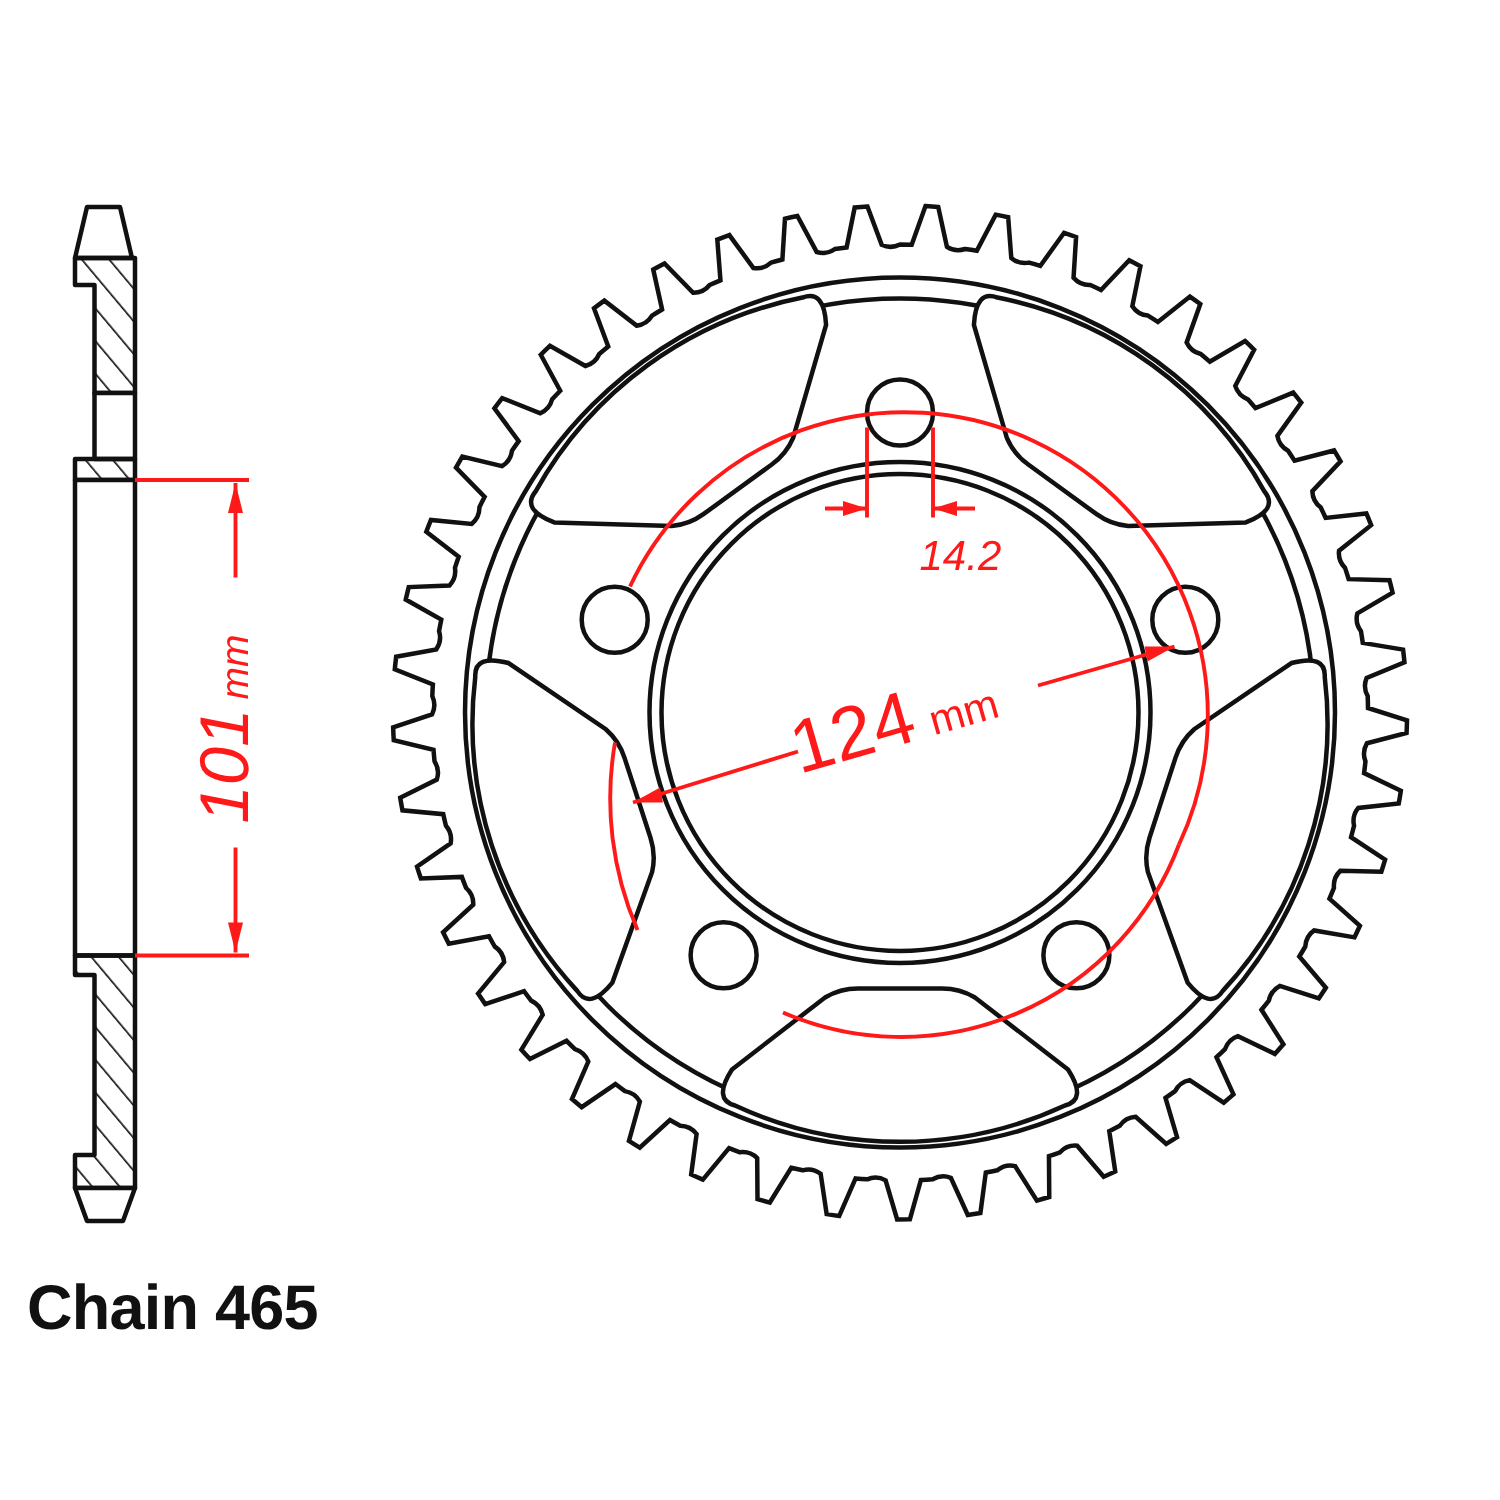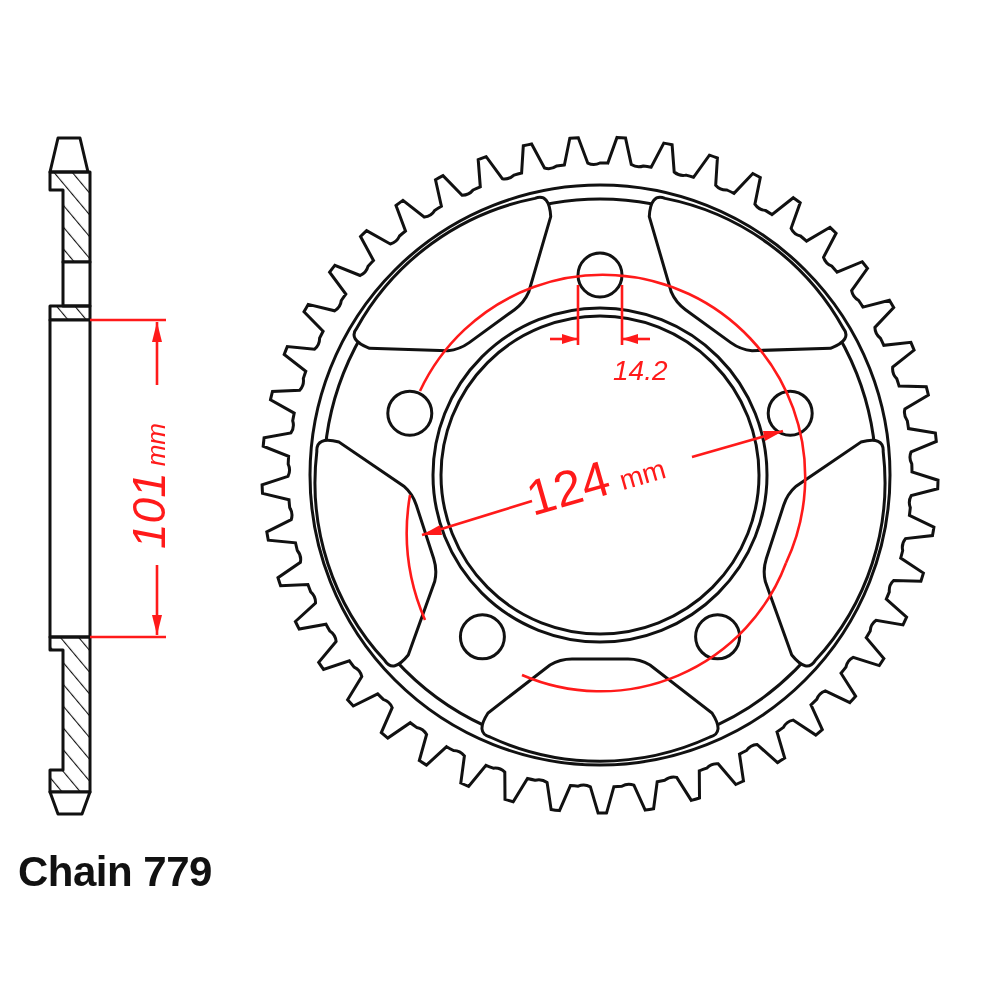--- a/index.html
+++ b/index.html
@@ -91,13 +91,13 @@
     <path d="M 22,-136 L 38,-141 L 38,-131 Z" fill="#ff1a1a" stroke="none"></path>
   </g>
   <text x="613" y="380" fill="#ff1a1a" class="dim-text" font-size="28">14.2</text>
   <g transform="translate(600,478) rotate(-16)">
     <text text-anchor="middle" x="-5" y="18" fill="#ff1a1a" font-size="50" font-family="Liberation Sans, sans-serif">
       <tspan>124</tspan><tspan dx="10" font-size="28">mm</tspan>
     </text>
   </g>
 </svg>
 
-<div class="caption">Chain 779</div>
+<div class="caption">Chain 465</div>
 
 </body></html>

